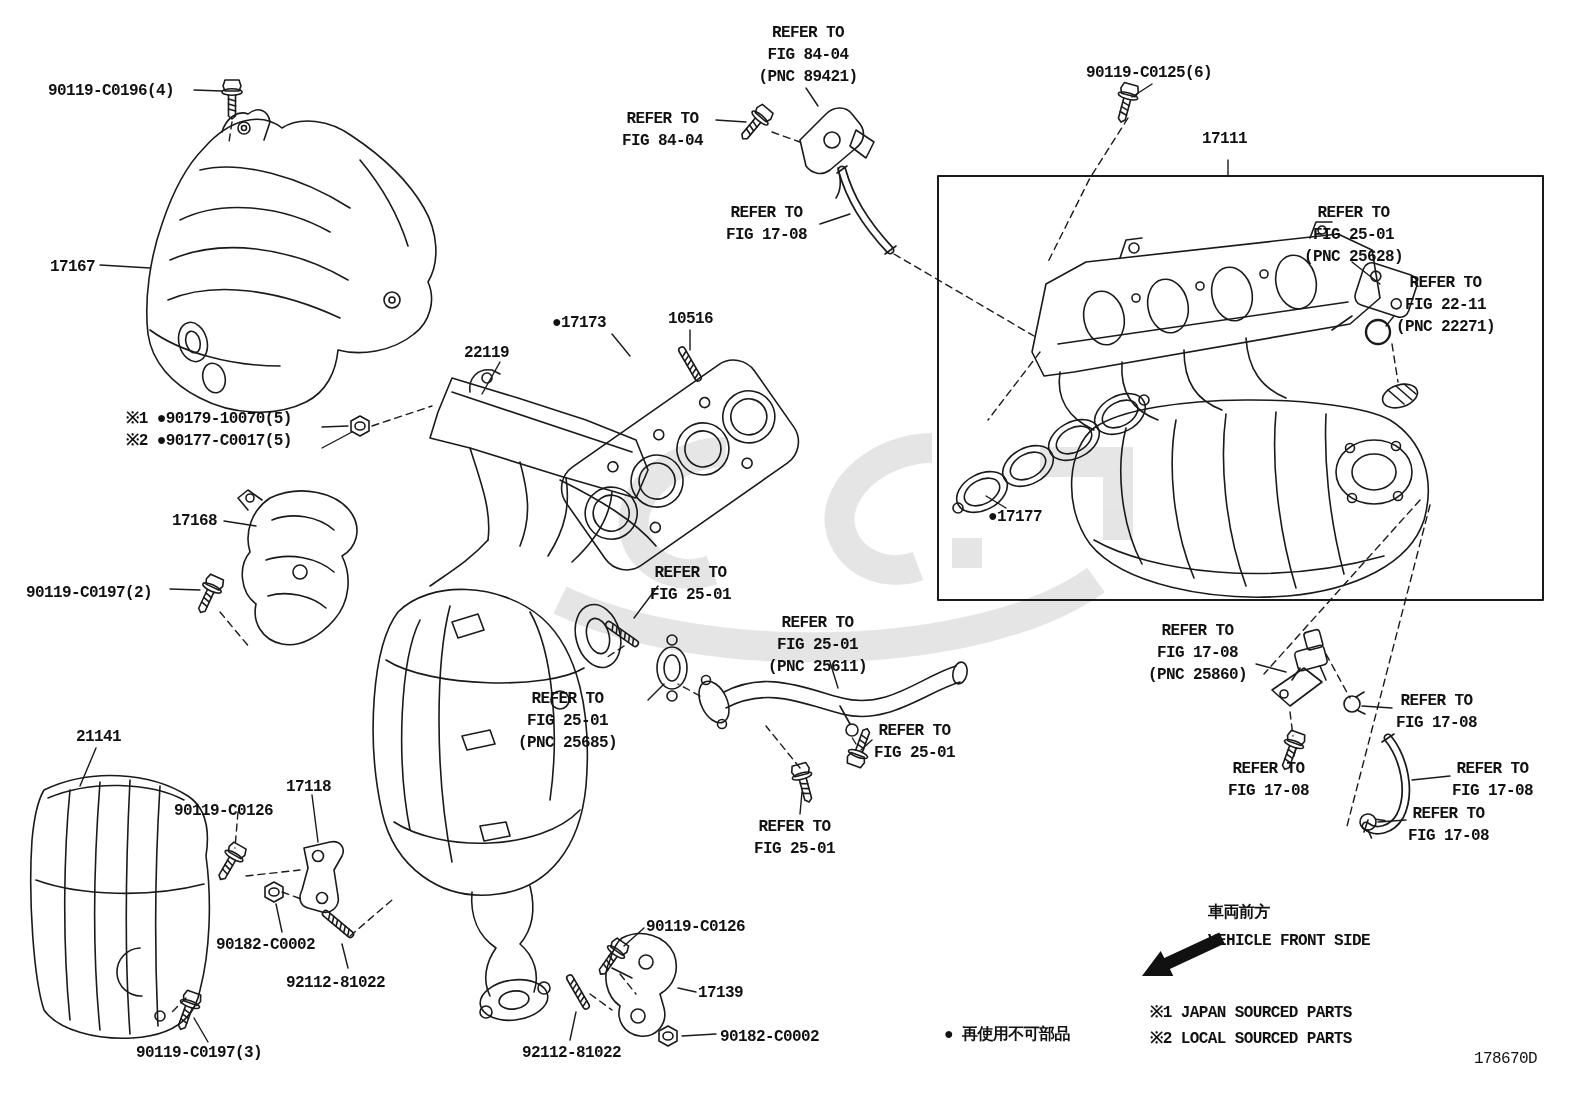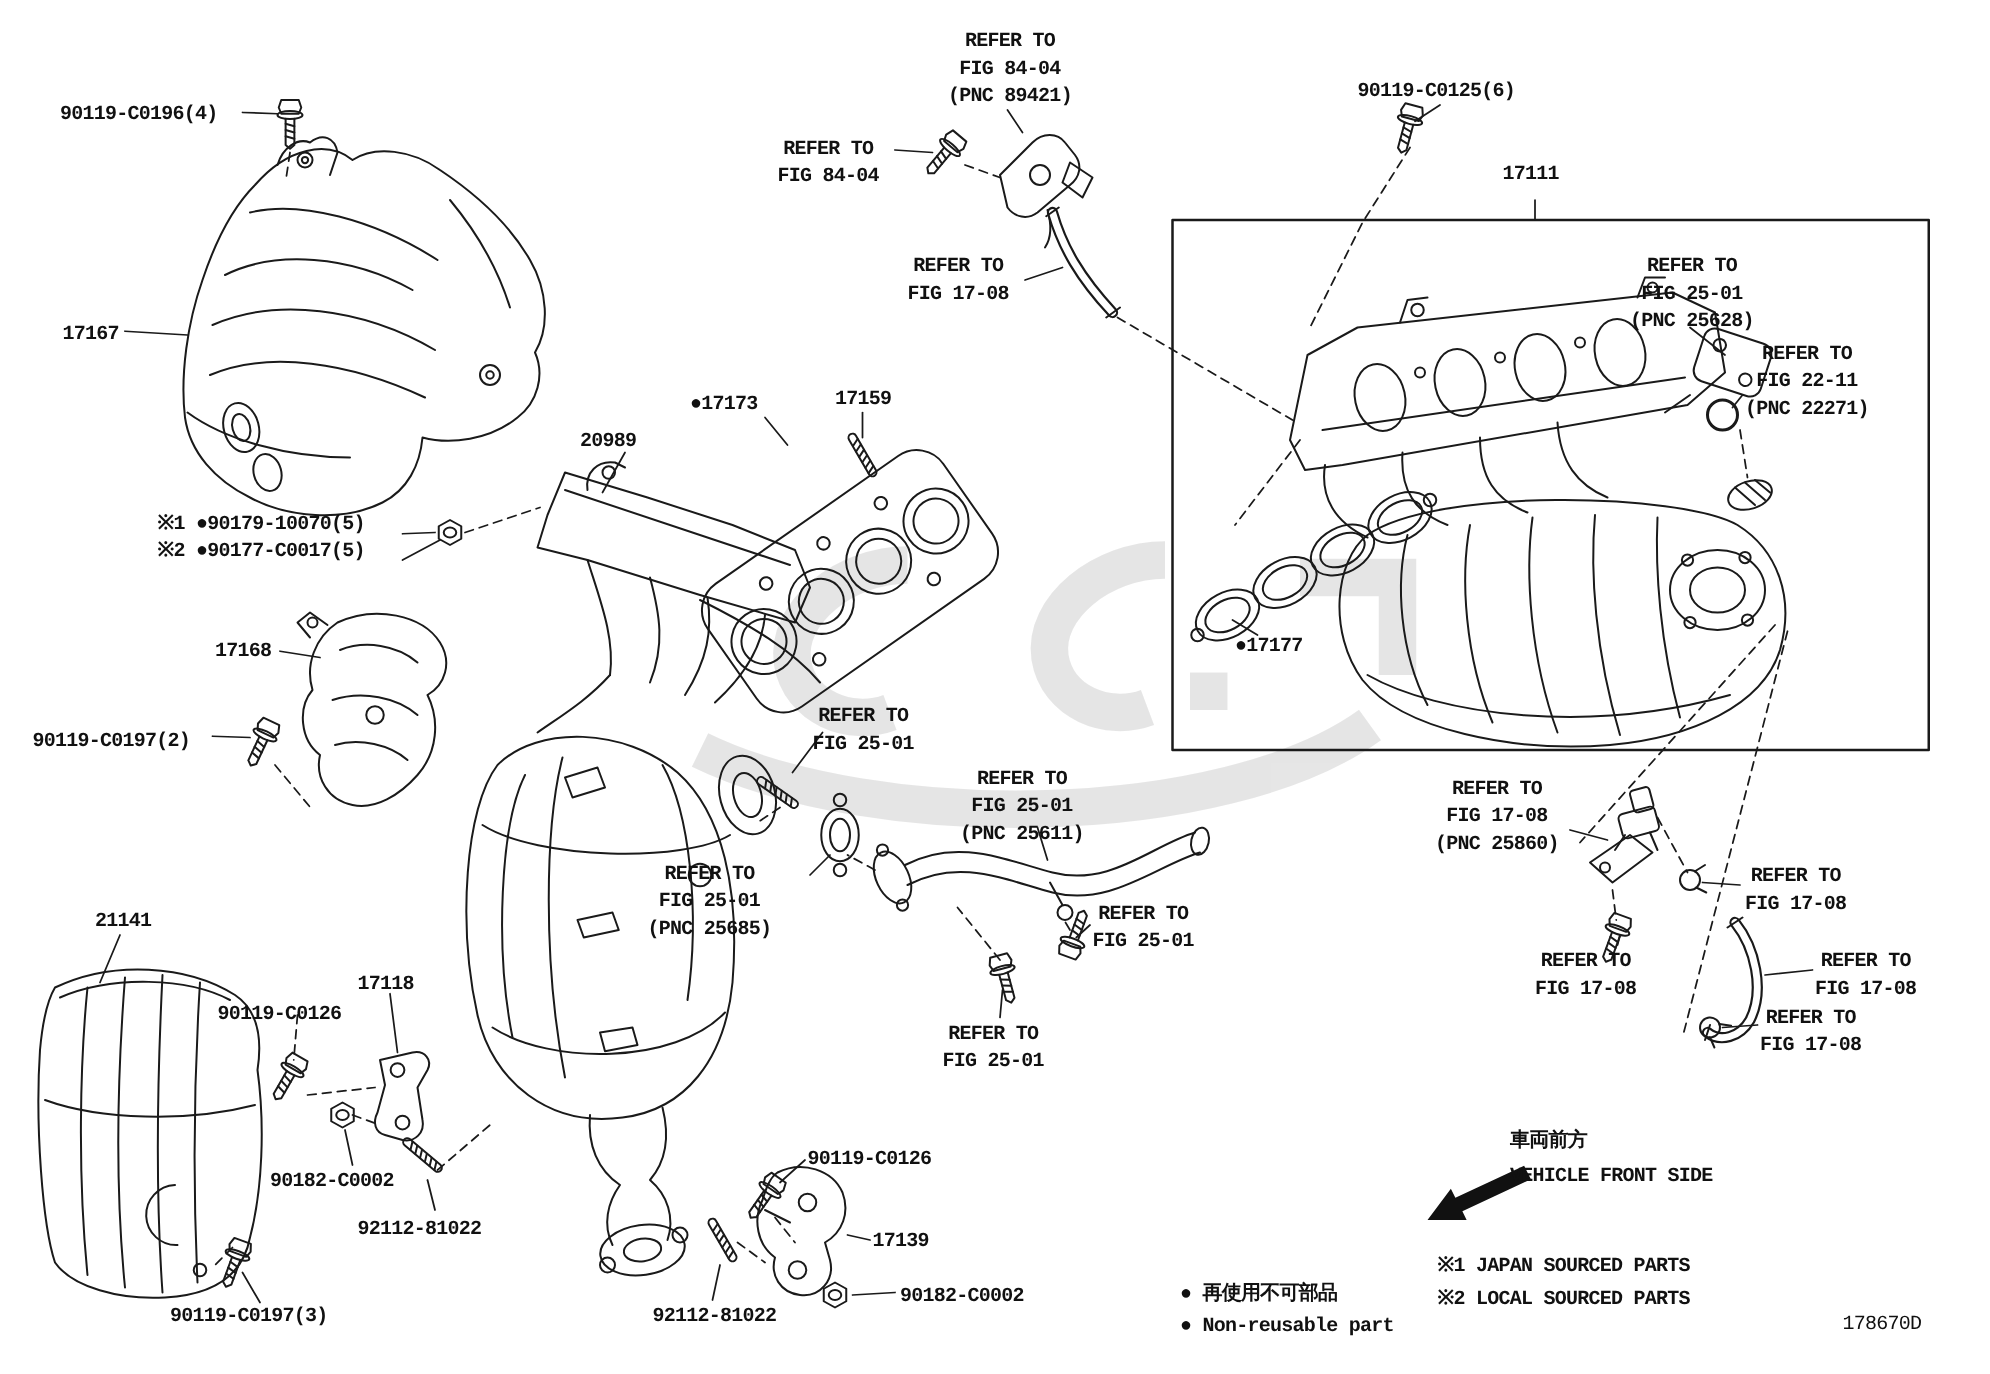--- a/index.html
+++ b/index.html
@@ -361,22 +361,22 @@
 <div class="lbl" style="left:1202px;top:128px">17111</div>
 <div class="lbl" style="left:726px;top:202px">REFER TO
 FIG 17-08</div>
 <div class="lbl" style="left:1304px;top:202px">REFER TO
 FIG 25-01
 (PNC 25628)</div>
 <div class="lbl" style="left:1396px;top:272px">REFER TO
 FIG 22-11
 (PNC 22271)</div>
 <div class="lbl" style="left:552px;top:312px">●17173</div>
-<div class="lbl" style="left:668px;top:308px">17159</div>
-<div class="lbl" style="left:464px;top:342px">20989</div>
+<div class="lbl" style="left:668px;top:308px">10516</div>
+<div class="lbl" style="left:464px;top:342px">22119</div>
 <div class="lbl" style="left:126px;top:408px">※1 ●90179-10070(5)</div>
 <div class="lbl" style="left:126px;top:430px">※2 ●90177-C0017(5)</div>
 <div class="lbl" style="left:172px;top:510px">17168</div>
 <div class="lbl" style="left:26px;top:582px">90119-C0197(2)</div>
 <div class="lbl" style="left:650px;top:562px">REFER TO
 FIG 25-01</div>
 <div class="lbl" style="left:768px;top:612px">REFER TO
 FIG 25-01
 (PNC 25611)</div>
 <div class="lbl" style="left:988px;top:506px">●17177</div>
@@ -408,21 +408,18 @@
 <div class="lbl" style="left:136px;top:1042px">90119-C0197(3)</div>
 <div class="lbl" style="left:522px;top:1042px">92112-81022</div>
 <div class="lbl" style="left:720px;top:1026px">90182-C0002</div>
 
 <div class="lbl" style="left:1208px;top:902px">車両前方</div>
 <div class="lbl" style="left:1208px;top:930px">VEHICLE FRONT SIDE</div>
 
 <div class="lbl" style="left:944px;top:1002px">
   <span>●</span><span class="gap">再使用不可部品</span>
 </div>
-<div class="lbl" style="left:944px;top:1028px">
-  <span>●</span><span class="gap">Non-reusable part</span>
-</div>
 <div class="lbl" style="left:1150px;top:1002px">※1 JAPAN SOURCED PARTS</div>
 <div class="lbl" style="left:1150px;top:1028px">※2 LOCAL SOURCED PARTS</div>
 
 <div class="lbl fig-id" style="left:1474px;top:1048px">178670D</div>
 
 </div>
 
 </body></html>

